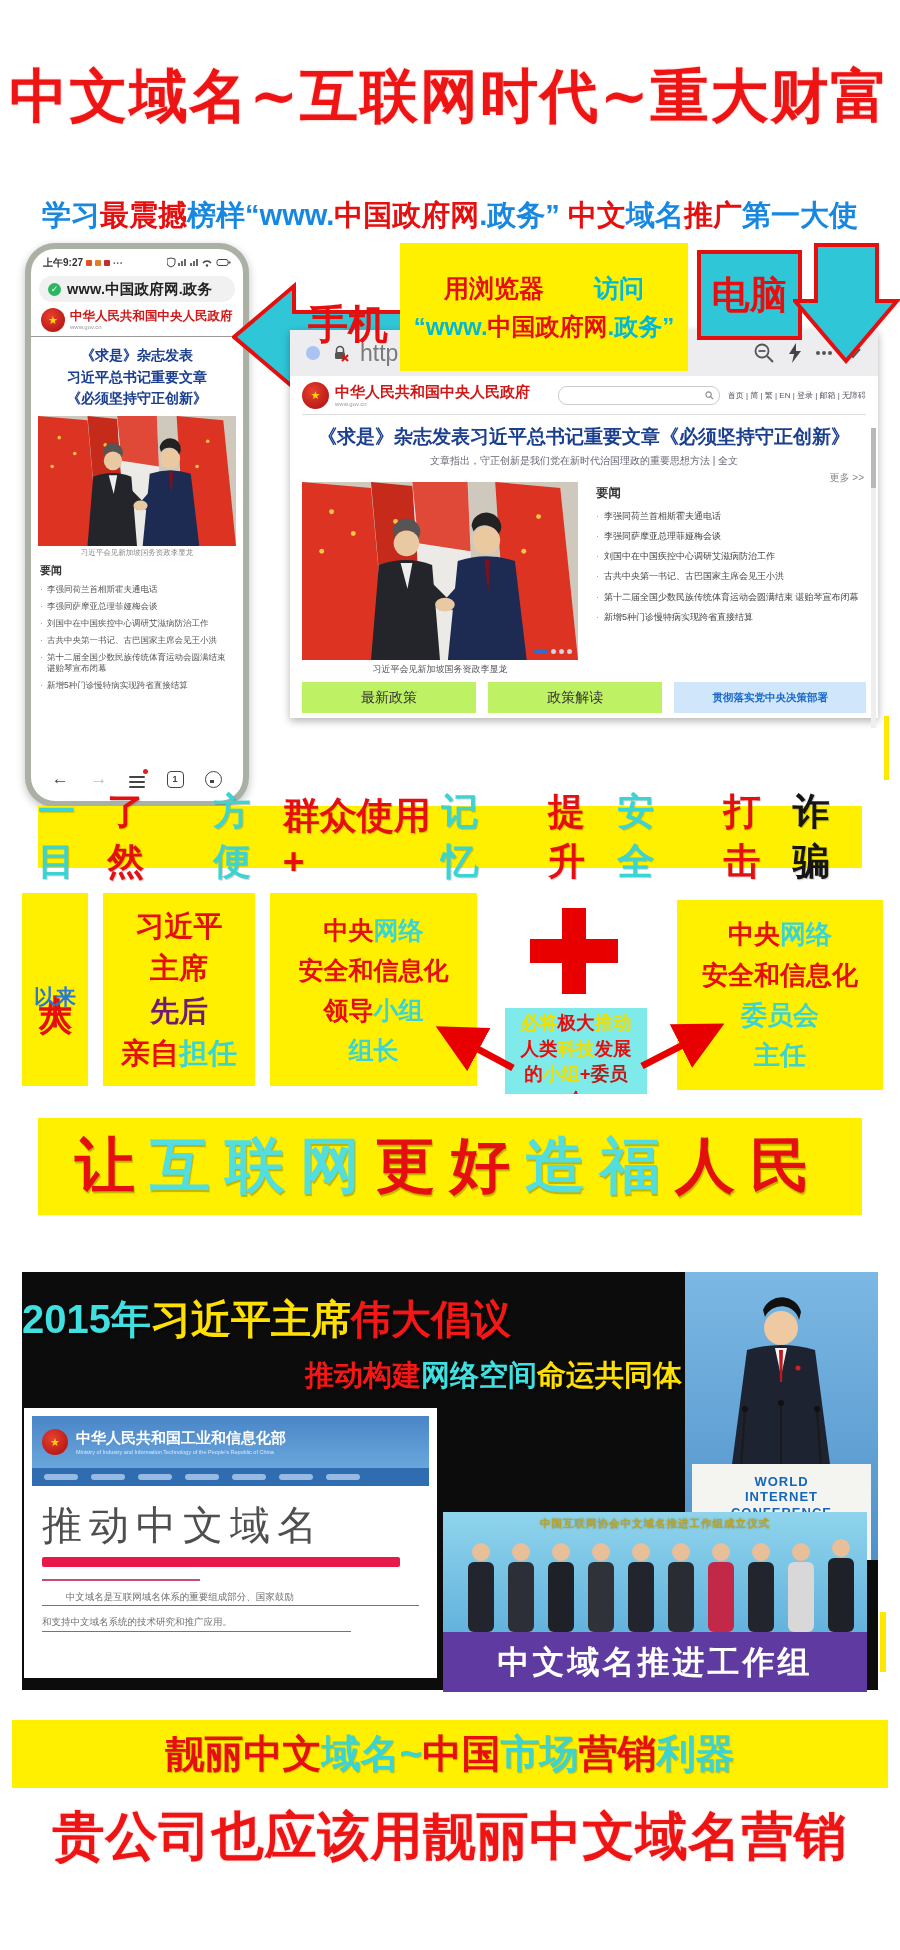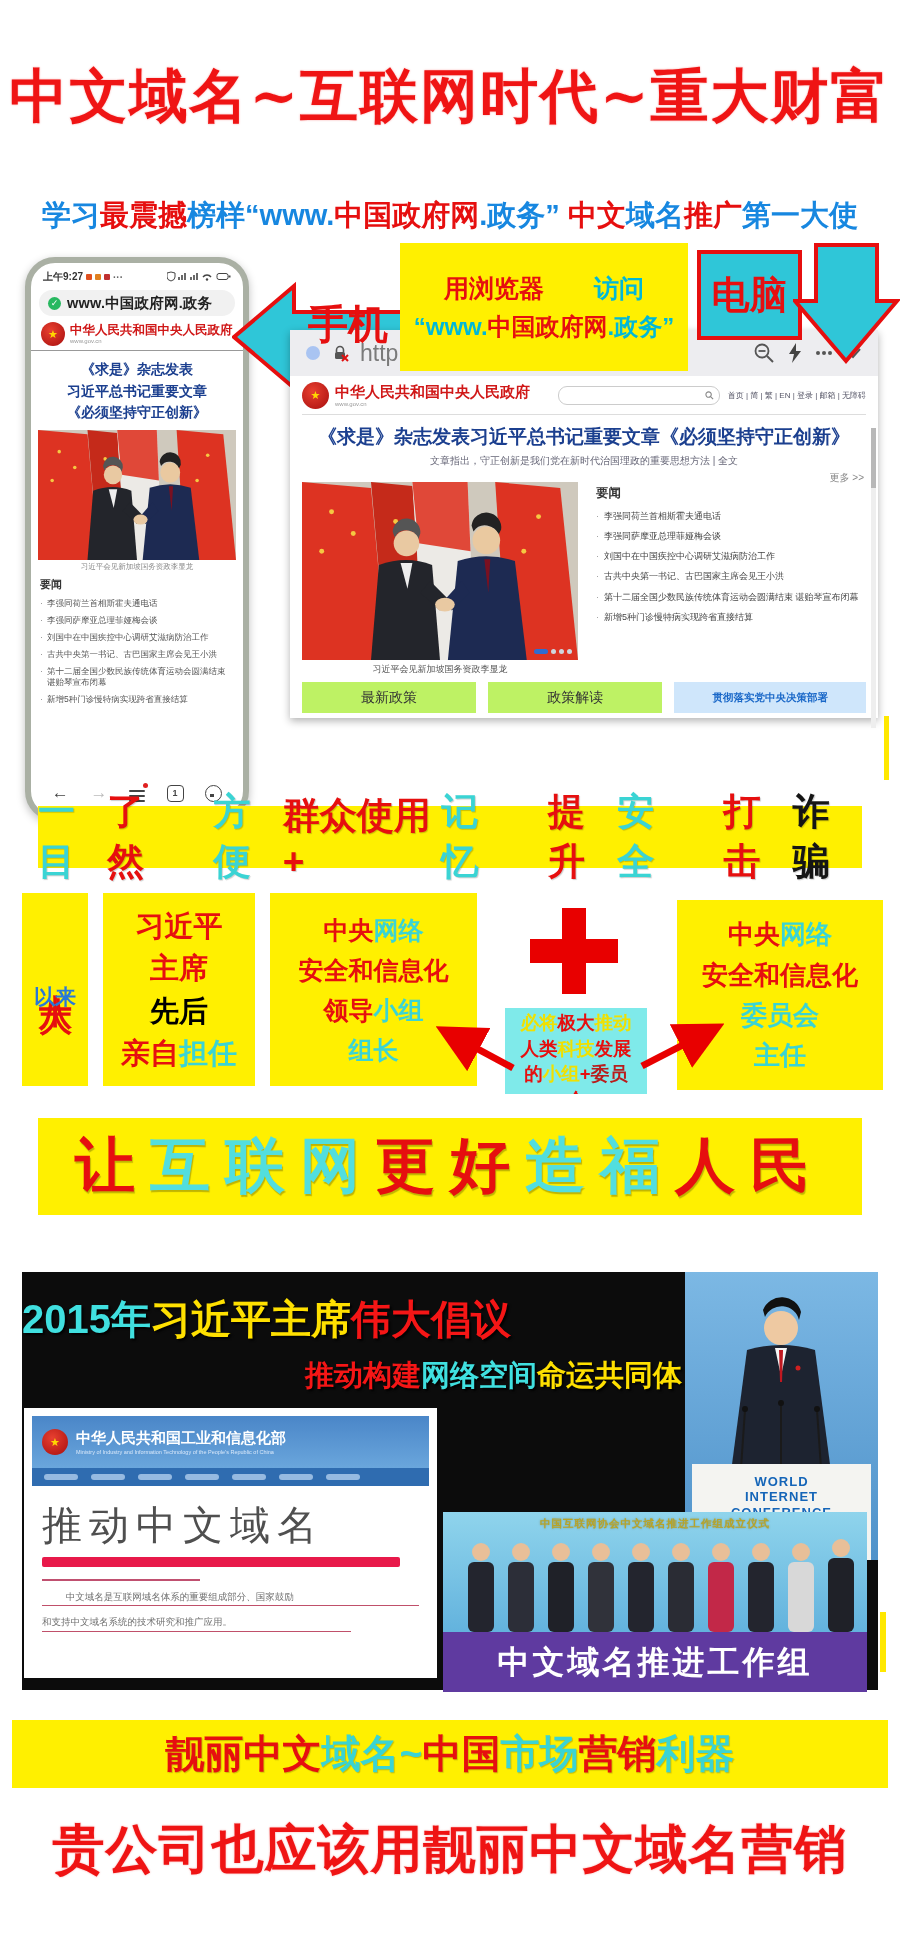--- a/index.html
+++ b/index.html
@@ -7,21 +7,21 @@
           font-family:"Liberation Sans","DejaVu Sans",sans-serif;}
   .abs{position:absolute;}
   .center{text-align:center;}
   .calli{font-family:"DejaVu Serif","Liberation Serif",serif;font-weight:bold;color:#ef1414;
          text-shadow:0 0 2px rgba(240,40,40,.45);}
   
   .top-title{left:0;right:0;top:58px;font-size:58px;letter-spacing:2px;}
   .subtitle{left:0;right:0;top:196px;font-size:29px;font-weight:bold;}
   
   .phone{left:25px;top:243px;width:212px;height:552px;background:#fff;border:6px solid #aab0a4;
-         border-radius:30px;box-shadow:0 3px 8px rgba(0,0,0,.25);overflow:hidden;margin-top:14px;}
+         border-radius:30px;box-shadow:0 3px 8px rgba(0,0,0,.25);overflow:hidden;}
   .ph-status{display:flex;justify-content:space-between;align-items:center;padding:7px 12px 2px;font-size:10px;color:#333;}
   .ph-status-left{display:flex;align-items:center;gap:3px;font-weight:bold;}
   .mini-sq{width:6px;height:6px;border-radius:1px;display:inline-block;}
   .ph-url{margin:4px 8px;background:#f1f1f1;border-radius:14px;height:26px;display:flex;align-items:center;gap:6px;padding:0 9px;}
   .ph-url-txt{font-size:14.5px;font-weight:bold;color:#222;letter-spacing:.2px;}
   .green-dot{width:13px;height:13px;border-radius:50%;background:#28b860;color:#fff;font-size:9px;line-height:13px;text-align:center;}
   .gov-row{display:flex;align-items:center;gap:5px;padding:2px 10px 4px;border-bottom:1px solid #999;}
   .emblem{width:24px;height:24px;border-radius:50%;background:radial-gradient(circle at 40% 35%,#e84030,#a80e0e);
           color:#ffd700;font-size:11px;line-height:24px;text-align:center;flex:0 0 auto;}
   .gov-title{font-size:12.5px;font-weight:bold;color:#d01818;line-height:1.1;}
@@ -130,21 +130,21 @@
   .miit-note{font-family:"DejaVu Serif","Liberation Serif",serif;font-size:9.5px;color:#707070;
              border-bottom:1.5px solid #c0506a;padding-bottom:2px;margin-top:9px;line-height:1.4;}
   .indent{text-indent:2.5em;}
   .group-photo{position:absolute;left:421px;top:240px;width:424px;height:180px;background:linear-gradient(#8fd4ec,#4da2d6);overflow:hidden;}
   .group-top{font-size:10.5px;font-weight:bold;color:#b8a428;text-align:center;margin-top:5px;letter-spacing:1px;
              text-shadow:0 0 2px rgba(120,100,20,.5);}
   .people-svg{position:absolute;left:18px;right:18px;top:26px;height:94px;}
   .purple-banner{position:absolute;left:0;right:0;bottom:0;height:60px;background:#5f3aa0;color:#fff;
                  font-size:32px;font-weight:bold;text-align:center;line-height:60px;letter-spacing:3px;}
   
-  .bottom-title{left:0;right:0;top:1802px;font-size:52px;letter-spacing:1px;margin-top:13px;}
+  .bottom-title{left:0;right:0;top:1802px;font-size:52px;letter-spacing:1px;}
 </style>
 </head>
 <body>
 
 <div class="canvas">
 
   <div class="abs center calli top-title">中文域名~互联网时代~重大财富</div>
 
   <div class="abs center subtitle"><span style="color: rgb(23, 135, 224);">学习</span><span style="color: rgb(230, 15, 15);">最震撼</span><span style="color: rgb(23, 135, 224);">榜样</span><span style="color: rgb(23, 135, 224);">“www.</span><span style="color: rgb(230, 15, 15);">中国政府网</span><span style="color: rgb(23, 135, 224);">.政务”</span><span style="color: rgb(230, 15, 15);"> 中文</span><span style="color: rgb(23, 135, 224);">域名</span><span style="color: rgb(230, 15, 15);">推广</span><span style="color: rgb(23, 135, 224);">第一大使</span></div>
 
@@ -389,21 +389,21 @@
       <span style="color: rgb(21, 21, 21);">诈骗</span>
     </div>
 
   <div class="abs ybox box1">
     <div class="box1-main">十八大</div>
     <div class="box1-sub">以来</div>
   </div>
   <div class="abs ybox box2">
     <div><span style="color: rgb(230, 15, 15);">习近平</span></div>
     <div><span style="color: rgb(230, 15, 15);">主席</span></div>
-    <div><span style="color: #000000;">先后</span></div>
+    <div><span style="color: #701a75;">先后</span></div>
     <div><span style="color: rgb(230, 15, 15);">亲自</span><span style="color: rgb(58, 212, 212);">担任</span></div>
   </div>
   <div class="abs ybox box3">
     <div><span style="color: rgb(230, 15, 15);">中央</span><span style="color: rgb(58, 212, 212);">网络</span></div>
     <div><span style="color: rgb(230, 15, 15);">安全和信息化</span></div>
     <div><span style="color: rgb(230, 15, 15);">领导</span><span style="color: rgb(58, 212, 212);">小组</span></div>
     <div><span style="color: rgb(58, 212, 212);">组长</span></div>
   </div>
   <div class="abs plus-wrap">
     <div class="plus-h"></div>

